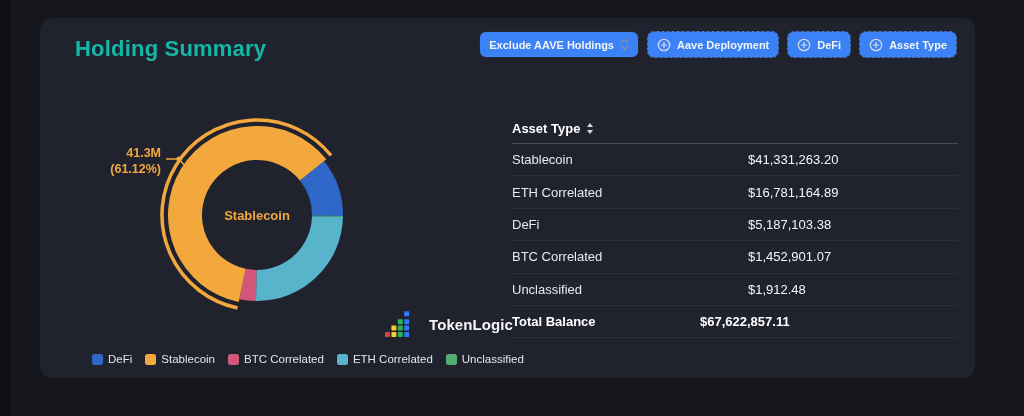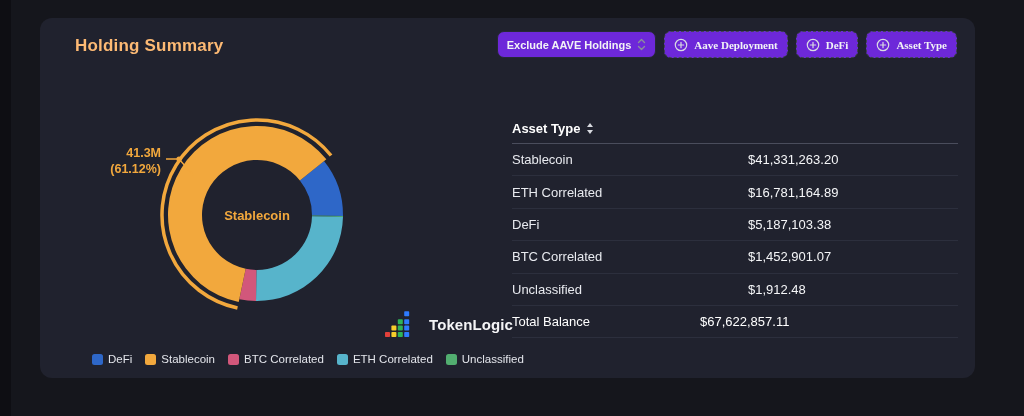--- a/index.html
+++ b/index.html
@@ -1,26 +1,26 @@
 <!DOCTYPE html>
 <html><head>
 <meta charset="utf-8">
 <style>
   * { margin:0; padding:0; box-sizing:border-box; }
   html,body { width:1024px; height:416px; overflow:hidden; background:#15161C;
               font-family:"Liberation Sans", sans-serif; }
   .left-strip { position:absolute; left:0; top:0; width:11px; height:416px; background:#0E0E13; }
   .card { position:absolute; left:40px; top:18px; width:935px; height:360px;
           background:#20222E; border-radius:12px; }
-  .page-title { position:absolute; left:35px; top:18px; font-size:17px; font-weight:700; color:#fdba74; letter-spacing:.2px; }
+  .page-title { position:absolute; left:35px; top:18px; font-size:22px; font-weight:700; color:#14b8a6; letter-spacing:.2px; }
 
   
   .toolbar { position:absolute; top:13px; right:18px; display:flex; gap:8px; align-items:center; }
   .btn { height:27px; display:flex; align-items:center; gap:6px; padding:0 9px;
-         background:#6d28d9; border-radius:7px; color:#F2F3F6; font-size:11px; font-weight:700;
+         background:#3b82f6; border-radius:7px; color:#F2F3F6; font-size:11px; font-weight:700;
          border:1px solid #262935; cursor:pointer; white-space:nowrap; }
   .btn.dashed { border:1px dashed #414554; }
   .btn svg { display:block; }
 
   
   .chart-svg { position:absolute; left:0; top:60px; }
   .legend { position:absolute; left:52px; top:335px; display:flex; gap:13px; align-items:center; }
   .legend-item { display:flex; align-items:center; gap:5px; cursor:pointer; }
   .legend-swatch { width:11px; height:11px; border-radius:2.5px; }
   .legend-label { font-size:11.5px; color:#E3E5EB; }
@@ -31,41 +31,41 @@
 
   
   .table { position:absolute; left:472px; top:96px; width:446px; }
   .trow { display:flex; align-items:center; height:32.4px; border-bottom:1px solid #2C2F3D; }
   .trow.thead { height:30px; border-bottom:1px solid #4A4D5C; }
   .cell { font-size:13px; color:#E8EAEF; }
   .c1 { width:188px; display:flex; align-items:center; gap:6px; }
   .c2 { flex:1; display:flex; align-items:center; gap:6px; }
   .thead .cell { font-weight:700; color:#FFFFFF; }
   .trow.total { border-bottom:1px solid #2C2F3D; }
-  .trow.total .cell { font-weight:400; color:#FFFFFF; }
+  .trow.total .cell { font-weight:700; color:#FFFFFF; }
   .val { color:#F5F6F8;margin-left:48px; }
 </style>
 </head>
 <body>
 
 <div class="left-strip"></div>
 
 <div class="card">
 
   <div class="page-title">Holding Summary</div>
 
   <div class="toolbar">
     <div class="btn">
       <span>Exclude AAVE Holdings</span>
       <svg width="9" height="13" viewBox="0 0 9 13">
         <path d="M1.5 4.5 L4.5 1.5 L7.5 4.5" fill="none" stroke="#8B8E9B" stroke-width="1.4" stroke-linecap="round" stroke-linejoin="round"></path>
         <path d="M1.5 8.5 L4.5 11.5 L7.5 8.5" fill="none" stroke="#8B8E9B" stroke-width="1.4" stroke-linecap="round" stroke-linejoin="round"></path>
       </svg>
     </div>
-    <div id="filter-buttons" style="display:flex; gap:8px;font-family:Liberation Serif, serif;">
+    <div id="filter-buttons" style="display:flex; gap:8px;">
         <div class="btn dashed">
           <svg width="14" height="14" viewBox="0 0 14 14">
             <circle cx="7" cy="7" r="5.7" fill="none" stroke="#DADCE2" stroke-width="1.2"></circle>
             <path d="M7 4.3 V9.7 M4.3 7 H9.7" stroke="#DADCE2" stroke-width="1.2" stroke-linecap="round"></path>
           </svg>
           <span>Aave Deployment</span>
         </div>
         <div class="btn dashed">
           <svg width="14" height="14" viewBox="0 0 14 14">
             <circle cx="7" cy="7" r="5.7" fill="none" stroke="#DADCE2" stroke-width="1.2"></circle>

